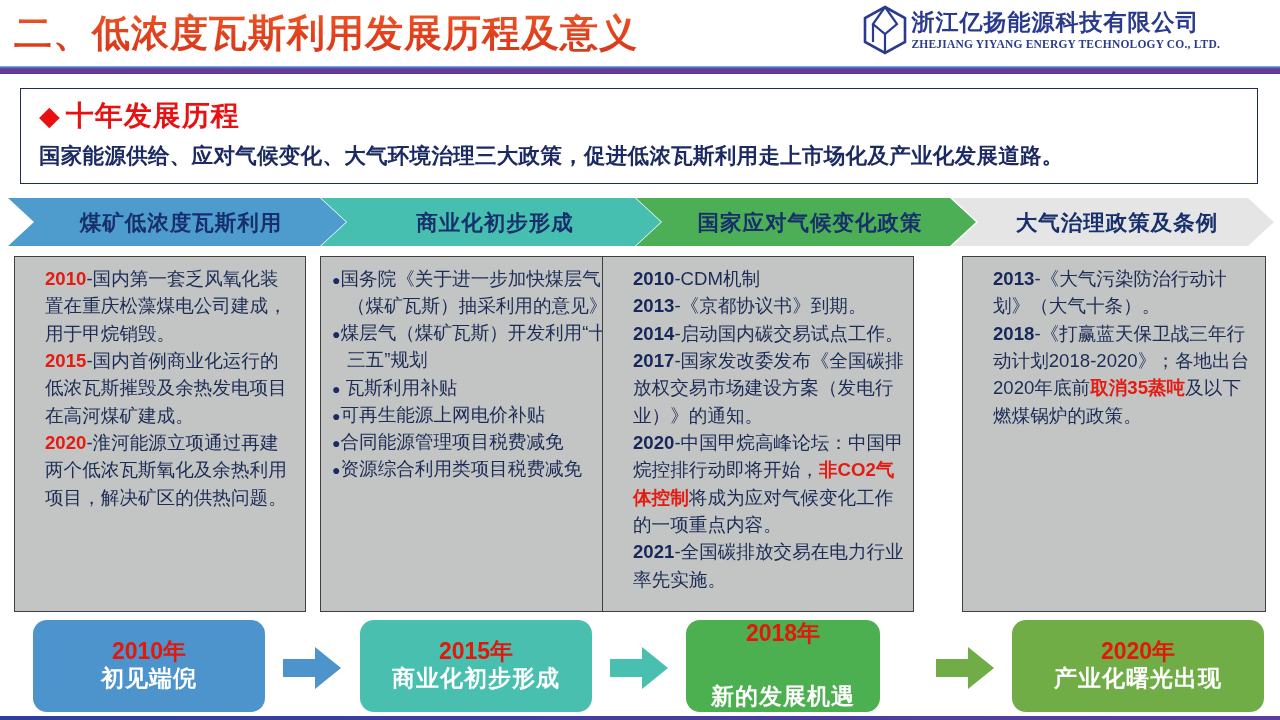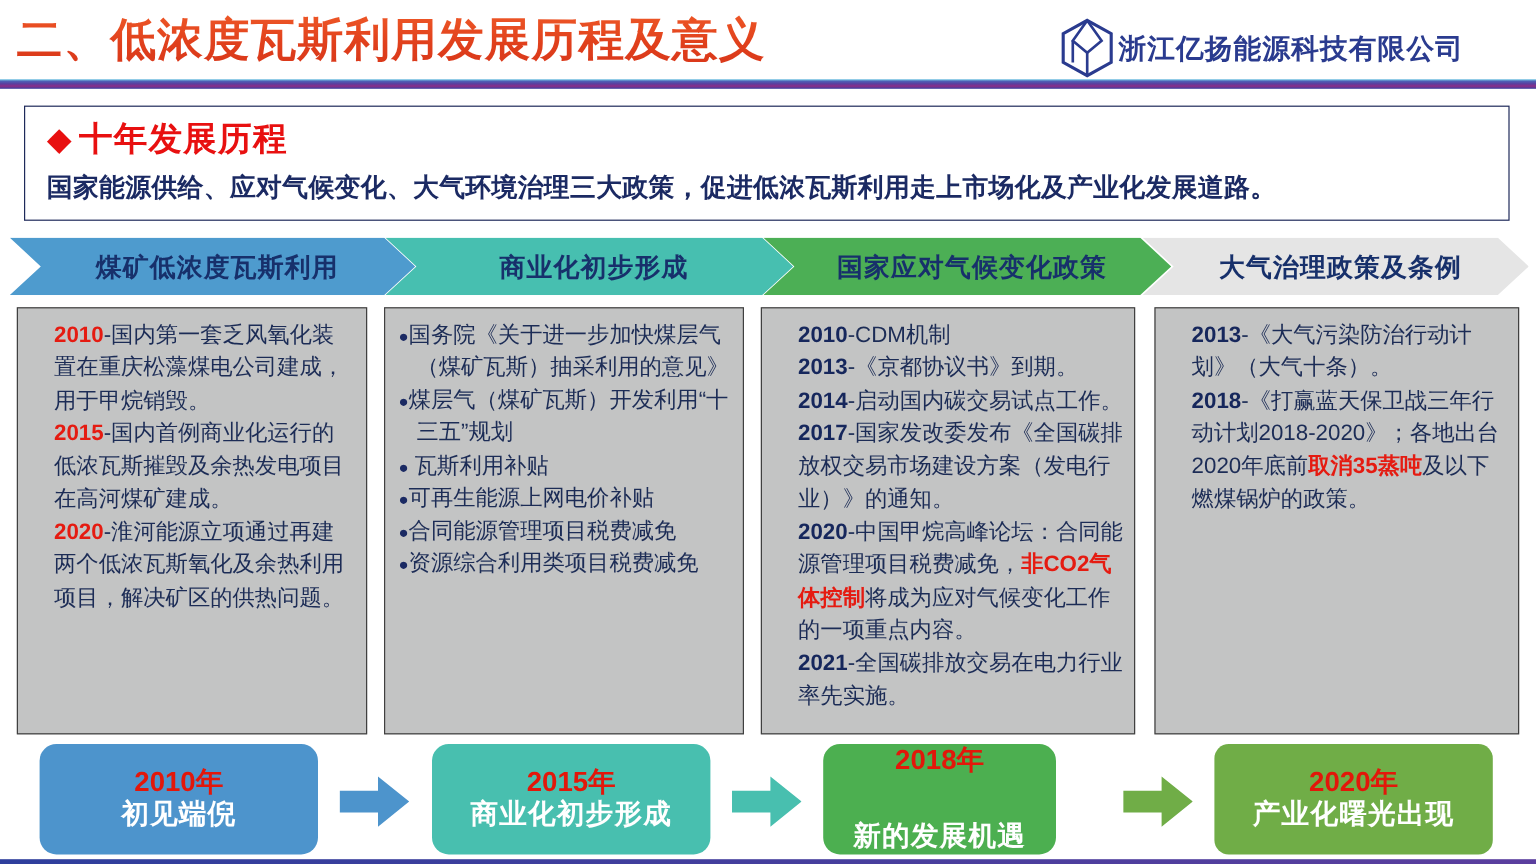--- a/index.html
+++ b/index.html
@@ -14,21 +14,21 @@
   .hdr{position:absolute;left:0;top:0;width:1228px;height:68px;border-radius:20px;}
   .hdr-title{
     position:absolute;left:14px;top:8px;
     font-size:38px;font-weight:bold;letter-spacing:1px;
     color:#E8522A;
     background:linear-gradient(180deg,#F05A28 0%,#E0401C 55%,#D8361A 100%);
     -webkit-background-clip:text;background-clip:text;
     -webkit-text-fill-color:transparent;
     white-space:nowrap;
   }
-  .logo-wrap{position:absolute;right:8px;top:14px;display:flex;align-items:center;gap:2px;}
+  .logo-wrap{position:absolute;right:8px;top:4px;display:flex;align-items:center;gap:2px;}
   .logo-mark{width:48px;height:52px;flex:0 0 auto;}
   .logo-txt{display:flex;flex-direction:column;justify-content:center;}
   .logo-cn{font-size:23px;font-weight:bold;color:#2A3B8F;letter-spacing:1px;line-height:1.05;}
   .logo-en{font-size:11.5px;font-weight:bold;color:#2A3B8F;letter-spacing:.2px;
            font-family:"Liberation Serif","DejaVu Serif",serif;margin-top:3px;}
 
   .hdr-rule{position:absolute;left:0;top:66px;width:1280px;height:8px;
     background:linear-gradient(180deg,#7FD0E8 0%,#4E5FB5 22%,#5B3E9E 48%,#8B2E88 72%,#3B3F9E 100%);}
 
   
@@ -95,20 +95,21 @@
 
     <div class="logo-wrap">
       <svg class="logo-mark" viewBox="0 0 48 52">
         <polygon points="24,3 44,14 44,38 24,49 4,38 4,14" fill="none" stroke="#2A3B8F" stroke-width="2.6"></polygon>
         <polyline points="24,3 36,20 24,30 12,20 24,3" fill="none" stroke="#2A3B8F" stroke-width="2.2"></polyline>
         <polyline points="12,20 12,38" fill="none" stroke="#2A3B8F" stroke-width="2.2"></polyline>
         <polyline points="24,30 24,49" fill="none" stroke="#2A3B8F" stroke-width="2.2"></polyline>
       </svg>
       <div class="logo-txt">
         <div class="logo-cn">浙江亿扬能源科技有限公司</div>
+        <div class="logo-en">ZHEJIANG YIYANG ENERGY TECHNOLOGY CO., LTD.</div>
       </div>
     </div>
     <div class="hdr-rule"></div>
   </div>
 
   <div class="intro">
     <div class="intro-h">
       <span class="diamond">◆</span>
       <span class="intro-h-txt">十年发展历程</span>
     </div>
@@ -137,26 +138,26 @@
         <div class="cline"><span class="yr">2020</span><span>-淮河能源立项通过再建两个低浓瓦斯氧化及余热利用项目，解决矿区的供热问题。</span></div>
       </div>
       <div class="cbox" style="left: 320px; width: 300px;">
         <div class="bline"><span class="bu">●</span><span>国务院《关于进一步加快煤层气（煤矿瓦斯）抽采利用的意见》</span></div>
         <div class="bline"><span class="bu">●</span><span>煤层气（煤矿瓦斯）开发利用“十三五”规划</span></div>
         <div class="bline"><span class="bu">●</span><span> 瓦斯利用补贴</span></div>
         <div class="bline"><span class="bu">●</span><span>可再生能源上网电价补贴</span></div>
         <div class="bline"><span class="bu">●</span><span>合同能源管理项目税费减免</span></div>
         <div class="bline"><span class="bu">●</span><span>资源综合利用类项目税费减免</span></div>
       </div>
-      <div class="cbox" style="left: 634px; width: 312px;">
+      <div class="cbox" style="left: 602px; width: 312px;">
         <div class="cline"><span class="yrd">2010</span><span>-CDM机制</span></div>
         <div class="cline"><span class="yrd">2013</span><span>-《京都协议书》到期。</span></div>
         <div class="cline"><span class="yrd">2014</span><span>-启动国内碳交易试点工作。</span></div>
         <div class="cline"><span class="yrd">2017</span><span>-国家发改委发布《全国碳排放权交易市场建设方案（发电行业）》的通知。</span></div>
-        <div class="cline"><span class="yrd">2020</span><span>-中国甲烷高峰论坛：合同能源管理项目税费减免，</span><span class="hl">非CO2气体控制</span><span>将成为应对气候变化工作的一项重点内容。</span></div>
+        <div class="cline"><span class="yrd">2020</span><span>-中国甲烷高峰论坛：中国甲烷控排行动即将开始，</span><span class="hl">非CO2气体控制</span><span>将成为应对气候变化工作的一项重点内容。</span></div>
         <div class="cline"><span class="yrd">2021</span><span>-全国碳排放交易在电力行业率先实施。</span></div>
       </div>
       <div class="cbox" style="left: 962px; width: 304px;">
         <div class="cline"><span class="yrd">2013</span><span>-《大气污染防治行动计划》（大气十条）。</span></div>
         <div class="cline"><span class="yrd">2018</span><span>-《打赢蓝天保卫战三年行动计划2018-2020》；各地出台2020年底前</span><span class="hl">取消35蒸吨</span><span>及以下燃煤锅炉的政策。</span></div>
       </div>
     </div>
 
   <div id="stages">
       <div class="stage" style="left: 33px; width: 232px; background: rgb(77, 148, 204);">
@@ -164,21 +165,21 @@
         <div class="lb">初见端倪</div>
       </div>
       <div class="stage" style="left: 360px; width: 232px; background: rgb(72, 191, 175);">
         <div class="yr">2015年</div>
         <div class="lb">商业化初步形成</div>
       </div>
       <div class="stage" style="left: 686px; width: 194px; background: rgb(76, 175, 80); gap: 36px;">
         <div class="yr">2018年</div>
         <div class="lb">新的发展机遇</div>
       </div>
-      <div class="stage" style="left: 1012px; width: 232px; background: rgb(112, 173, 71); border-radius: 12px;">
+      <div class="stage" style="left: 1012px; width: 252px; background: rgb(112, 173, 71);">
         <div class="yr">2020年</div>
         <div class="lb">产业化曙光出现</div>
       </div>
       <svg class="arrow" viewBox="0 0 58 44" style="left: 283px;">
         <path d="M0,13 L32,13 L32,1 L58,22 L32,43 L32,31 L0,31 Z" fill="#4D94CC"></path>
       </svg>
       <svg class="arrow" viewBox="0 0 58 44" style="left: 610px;">
         <path d="M0,13 L32,13 L32,1 L58,22 L32,43 L32,31 L0,31 Z" fill="#48BFAF"></path>
       </svg>
       <svg class="arrow" viewBox="0 0 58 44" style="left: 936px;">

